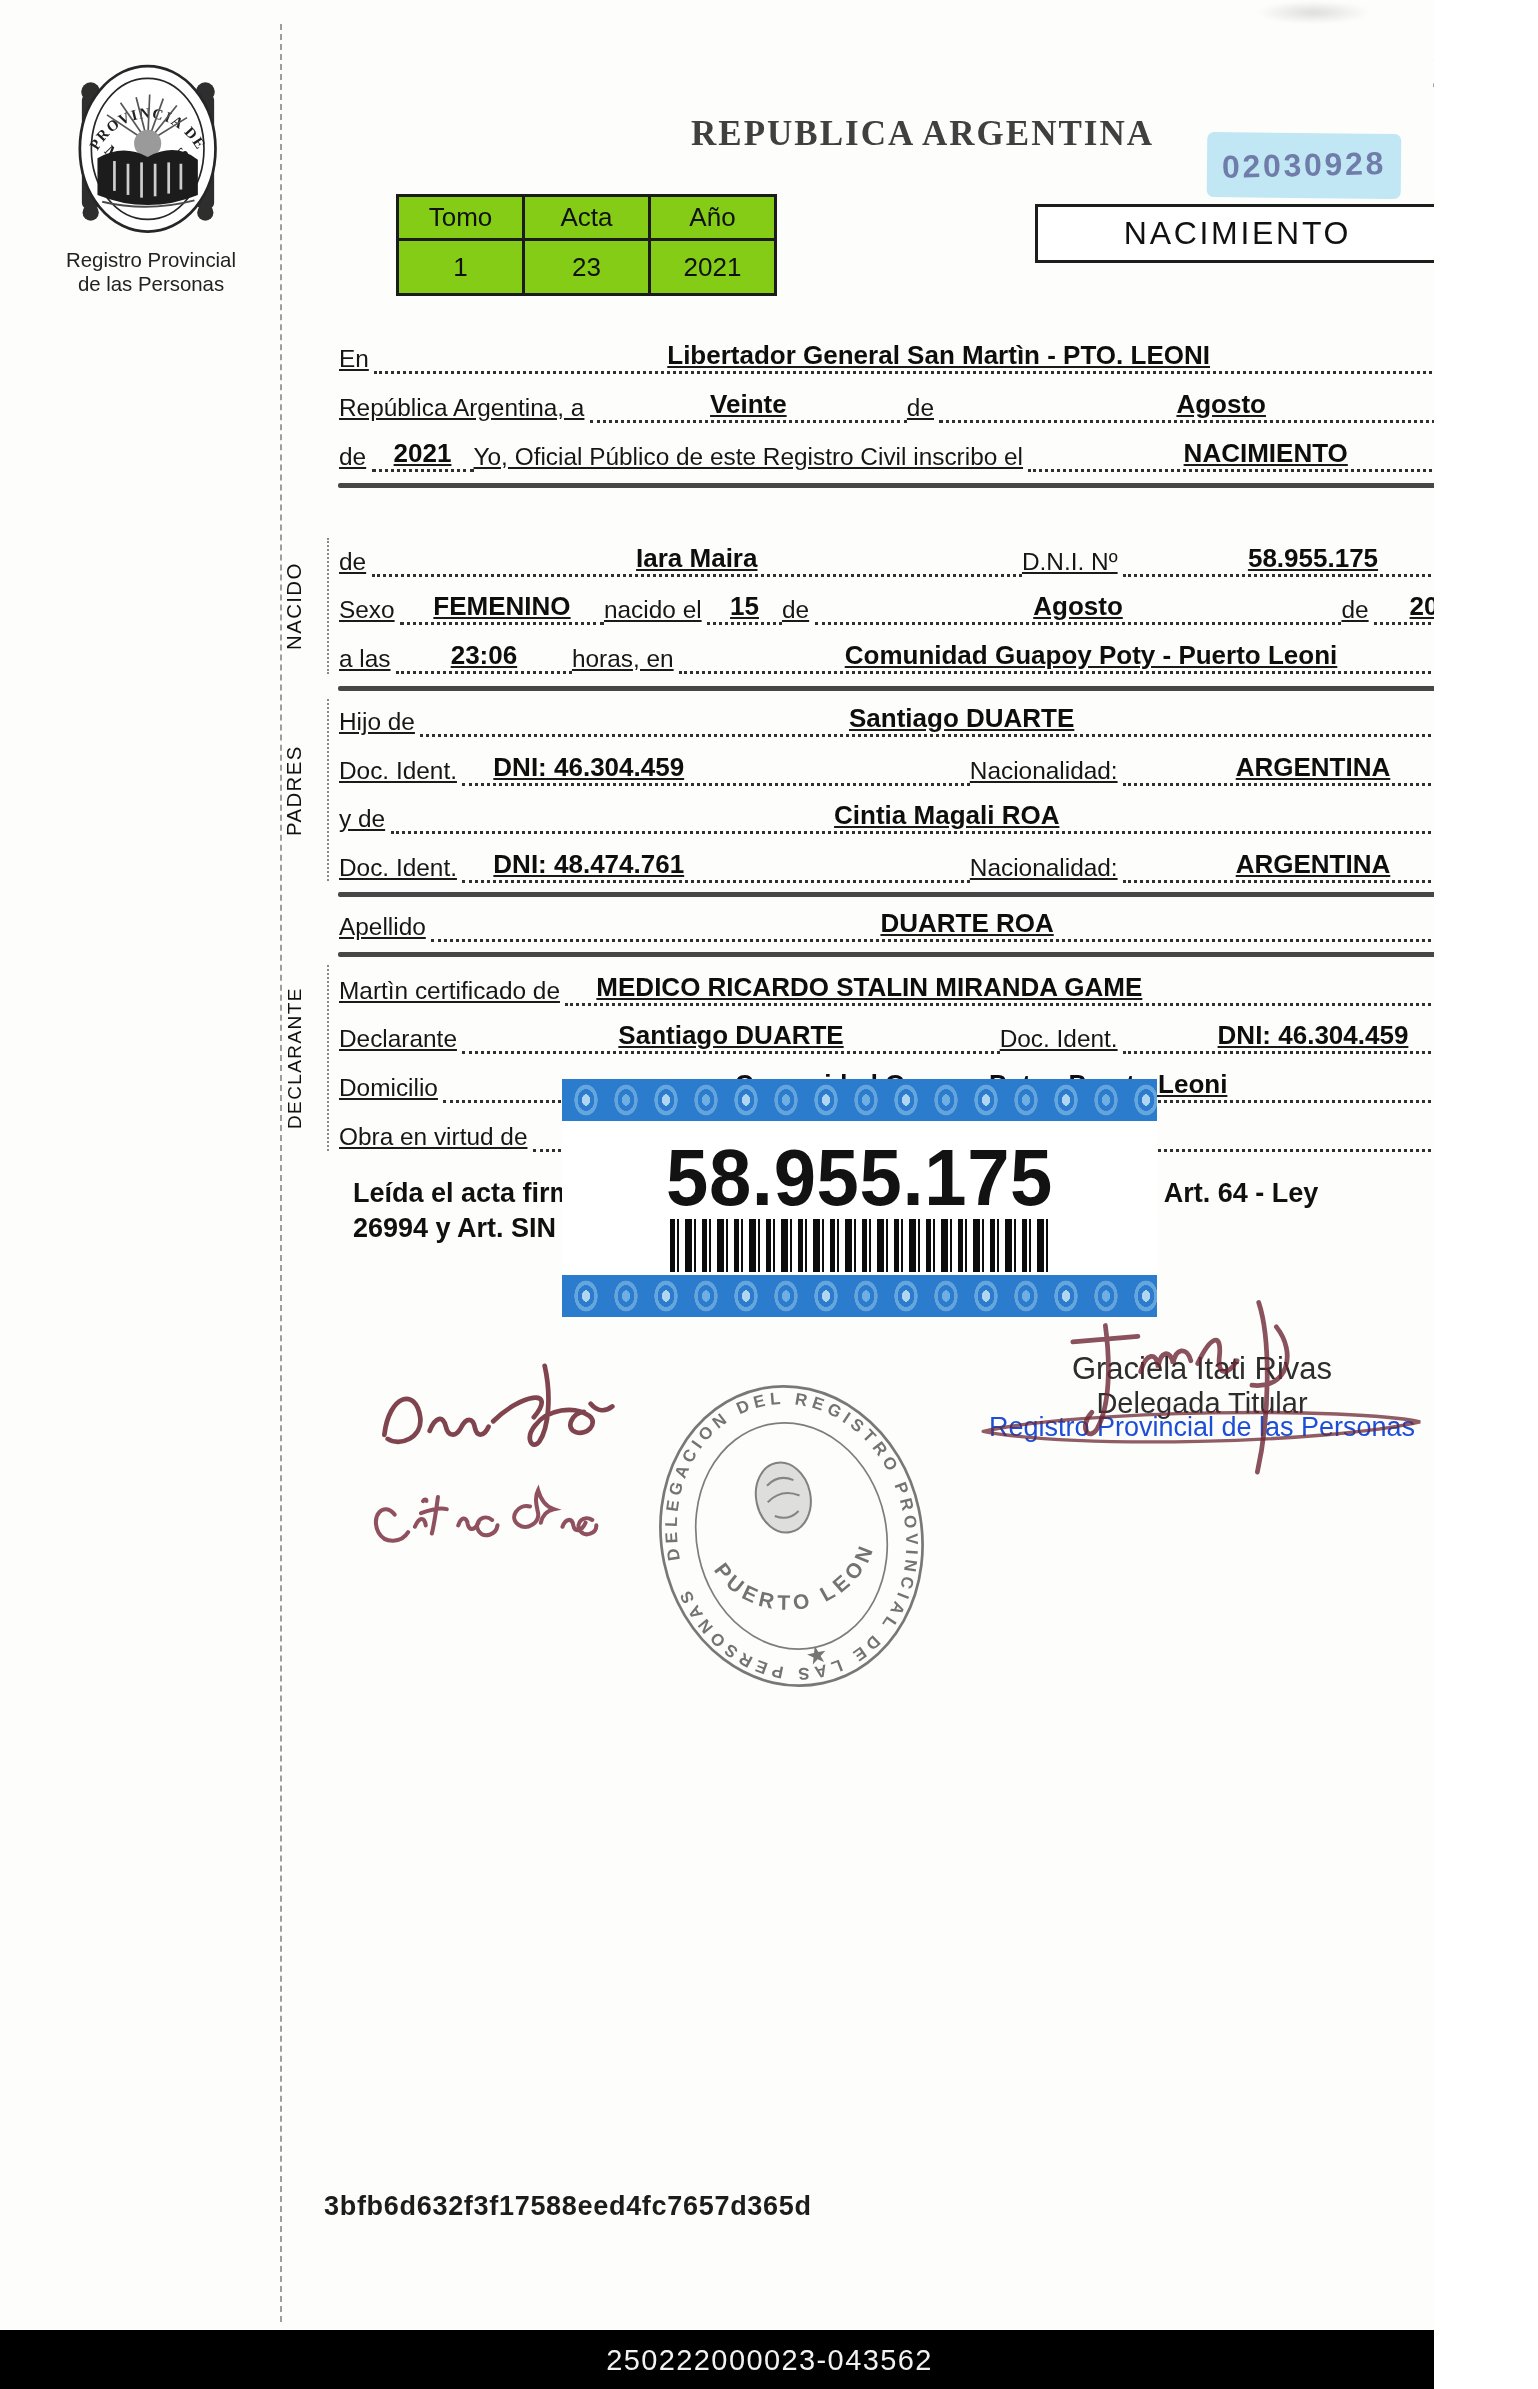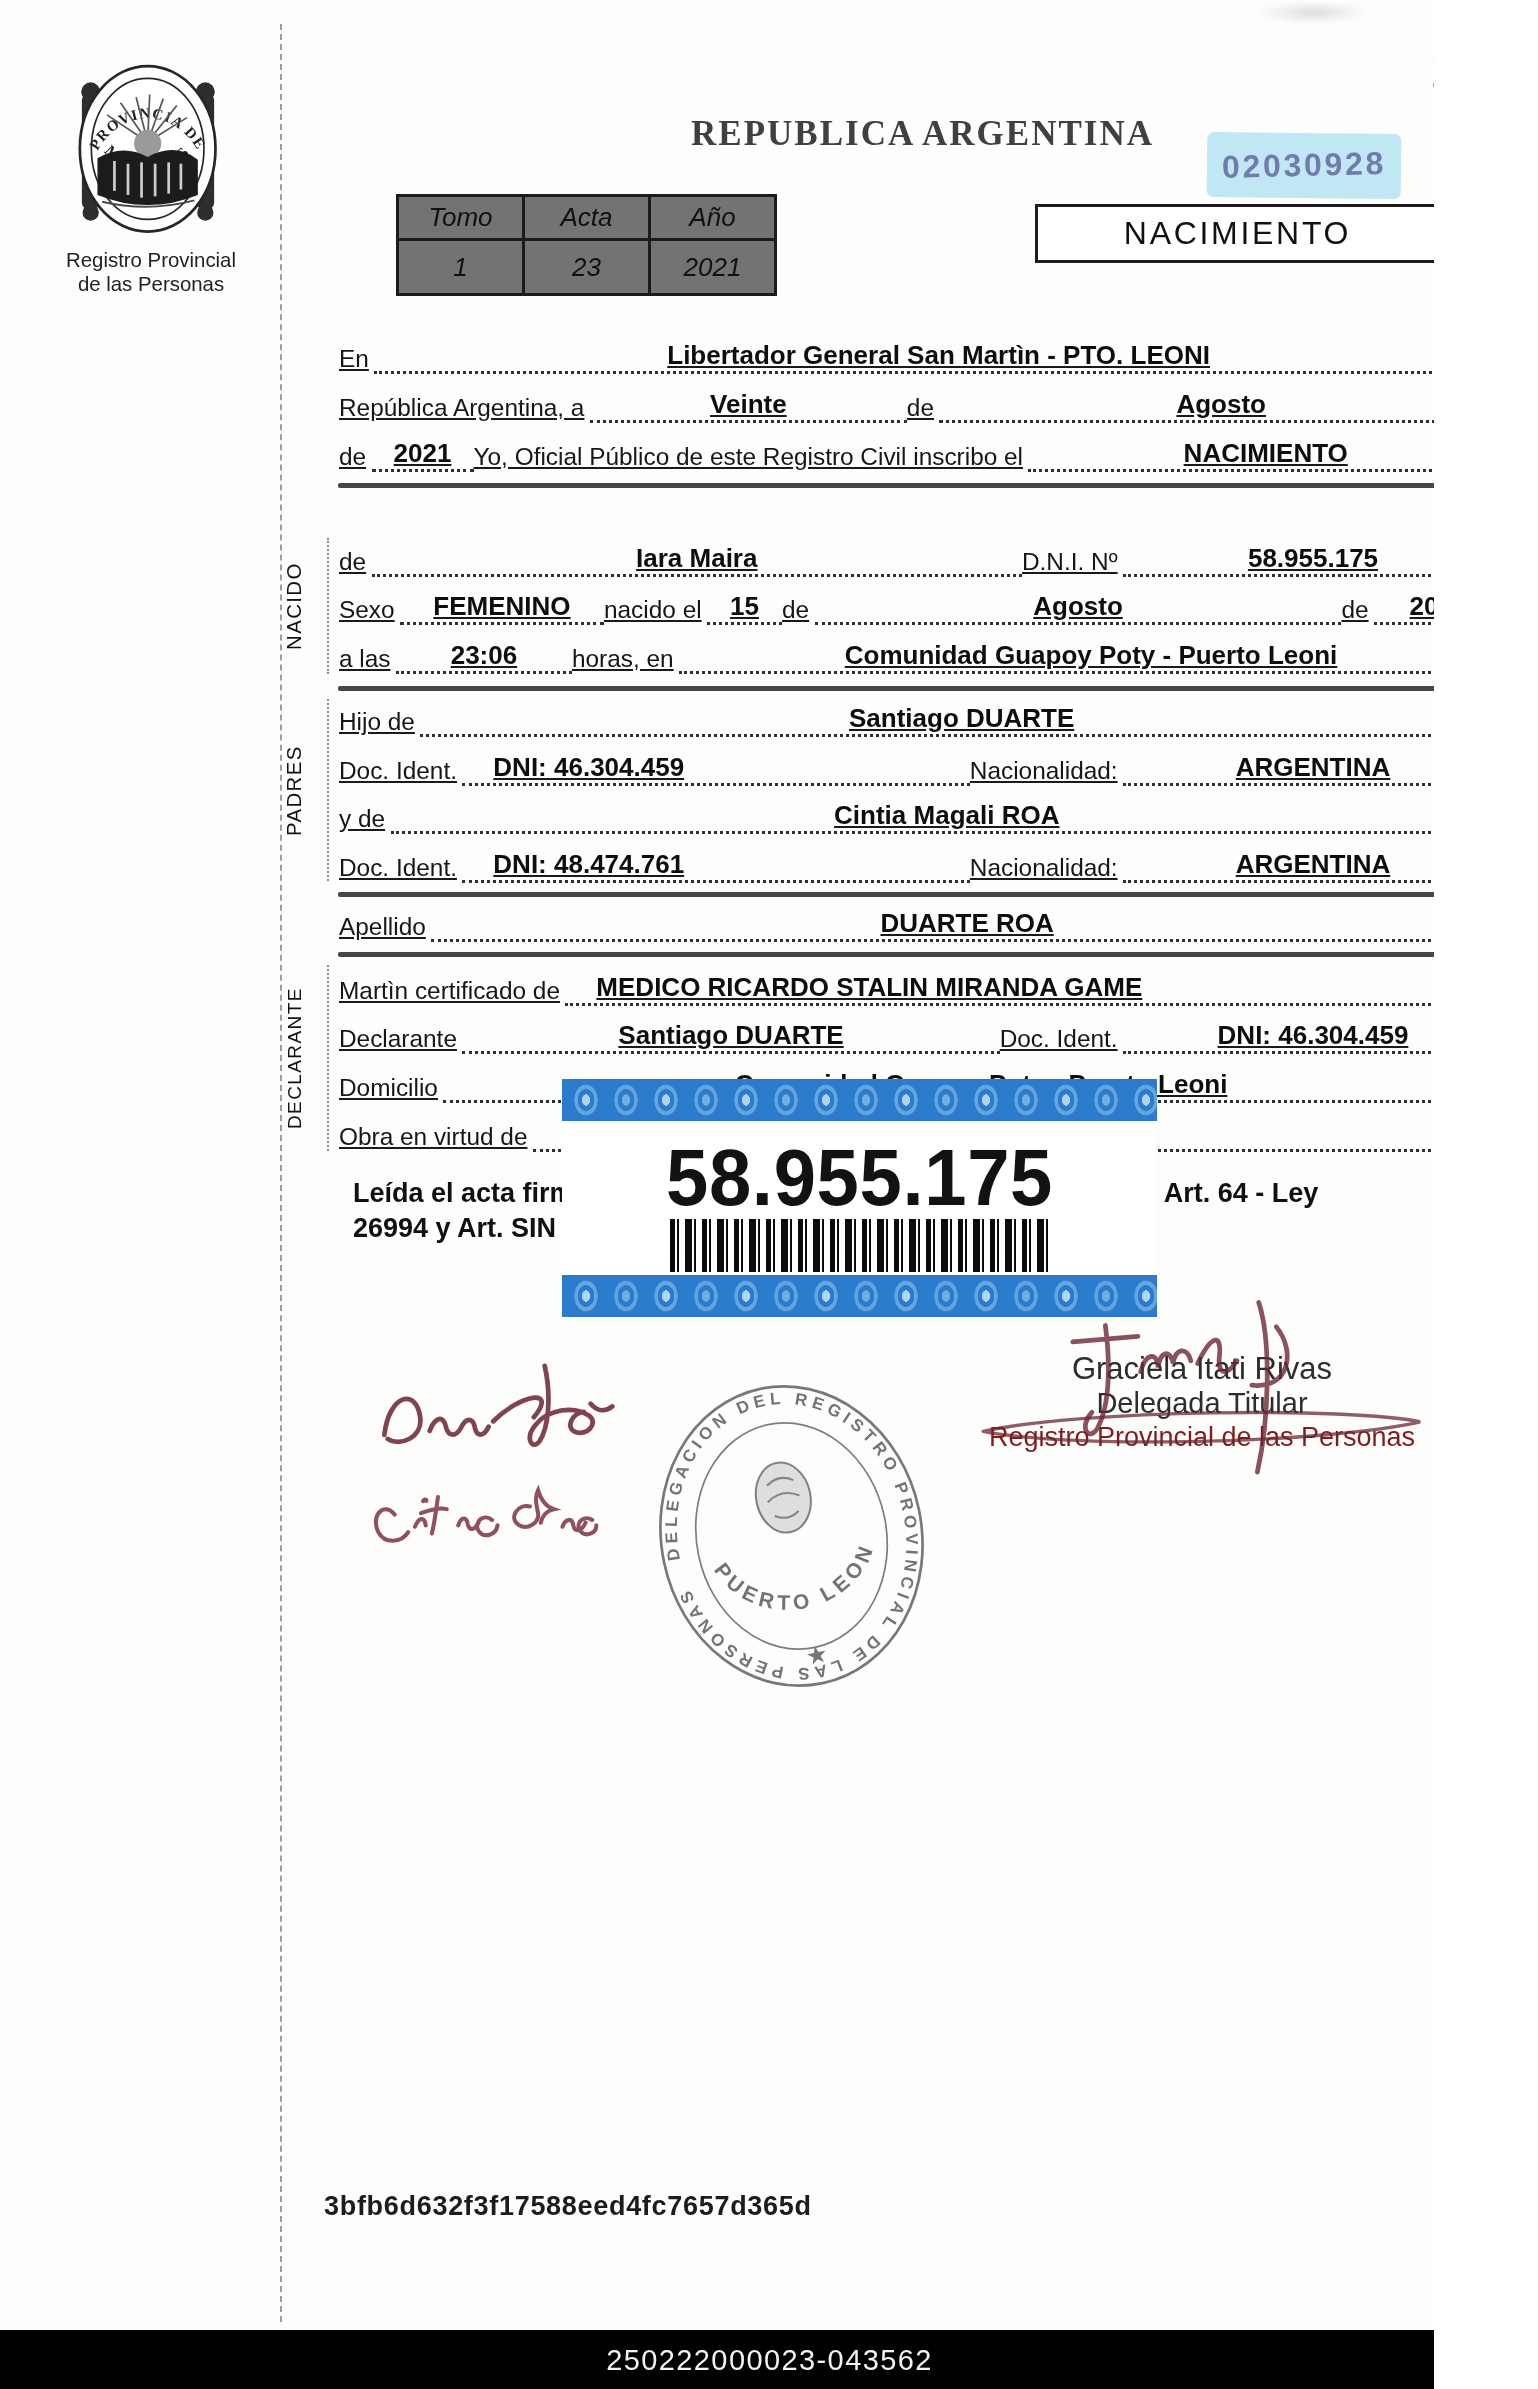--- a/index.html
+++ b/index.html
@@ -24,21 +24,21 @@
          font-size:35px;letter-spacing:2px;color:#404040;}
   .serial{position:absolute;left:1207px;top:133px;width:194px;height:65px;
           background:#c0e7f3;border-radius:6.8px;transform:rotate(.6deg);
           display:flex;align-items:center;justify-content:center;}
   .serial span{font-size:32px;font-weight:bold;letter-spacing:2.7px;color:#6a74a3;
                transform:rotate(-2deg);opacity:.92;}
   .acttype{position:absolute;left:1035px;top:204px;width:399px;height:53px;
            border:3.4px solid #1d1d1d;display:flex;align-items:center;justify-content:center;
            font-size:32px;letter-spacing:2.7px;color:#111;background:#fff;}
   table.acta{position:absolute;left:396px;top:194px;border-collapse:collapse;
-             font-size:26px;color:#111;background:#737373;font-style:italic;}
+             font-size:26px;color:#111;background:#84cc16;}
   table.acta td{border:3.4px solid #1b1b1b;text-align:center;}
   table.acta tr.h td{width:121px;height:39px;}
   table.acta tr.v td{height:50px;}
   
   .row{position:absolute;left:339px;width:1164px;height:43px;display:flex;align-items:flex-end;text-decoration:underline;}
   .lbl{white-space:pre;font-size:24.4px;padding:0 5.4px 1.4px 0;color:#161616;}
   .fl{border-bottom:3.4px dotted #2f2f2f;text-align:center;font-size:26px;font-weight:bold;
       color:#0e0e0e;white-space:nowrap;overflow:visible;}
   .fl.grow{flex:1;}
   .fl.left{text-align:left;padding-left:31px;}
@@ -60,21 +60,21 @@
   .stripe.bottom{position:absolute;bottom:0;left:0;right:0;}
   .bignum{margin-top:19px;text-align:center;font-size:80px;font-weight:bold;
           letter-spacing:0.7px;color:#121212;transform:scaleX(.95);line-height:75px;}
   .barcode{margin:4.1px auto 0 auto;width:380px;height:53px;
     background:repeating-linear-gradient(90deg,#0c0c0c 0 4.8px,transparent 4.8px 7.5px,#0c0c0c 7.5px 9.5px,transparent 9.5px 15px,#0c0c0c 15px 22px,transparent 22px 24.4px,#0c0c0c 24.4px 26.5px,transparent 26.5px 32px);}
   
   .sig{position:absolute;}
   .official{position:absolute;left:971px;top:1310px;width:475px;height:204px;}
   .official .t1{position:absolute;left:0;top:41px;width:462px;text-align:center;font-size:31px;color:#2d2d2d;}
   .official .t2{position:absolute;left:0;top:77px;width:462px;text-align:center;font-size:29px;color:#2d2d2d;}
-  .official .t3{position:absolute;left:0;top:112px;width:462px;text-align:center;font-size:27px;color:#7f1d1d;}
+  .official .t3{position:absolute;left:0;top:102px;width:462px;text-align:center;font-size:27px;color:#1d4ed8;}
   
   .hash{position:absolute;left:324px;top:2191px;font-size:27px;font-weight:bold;letter-spacing:0.7px;color:#1c1c1c;}
   .fbar{position:absolute;left:0;top:2330px;width:1539px;height:60px;background:#000;
         display:flex;align-items:center;justify-content:center;}
   .fbar span{color:#f2f2f2;font-size:29px;letter-spacing:1.4px;}
 </style>
 </head>
 <body>
 
 <div class="doc">

